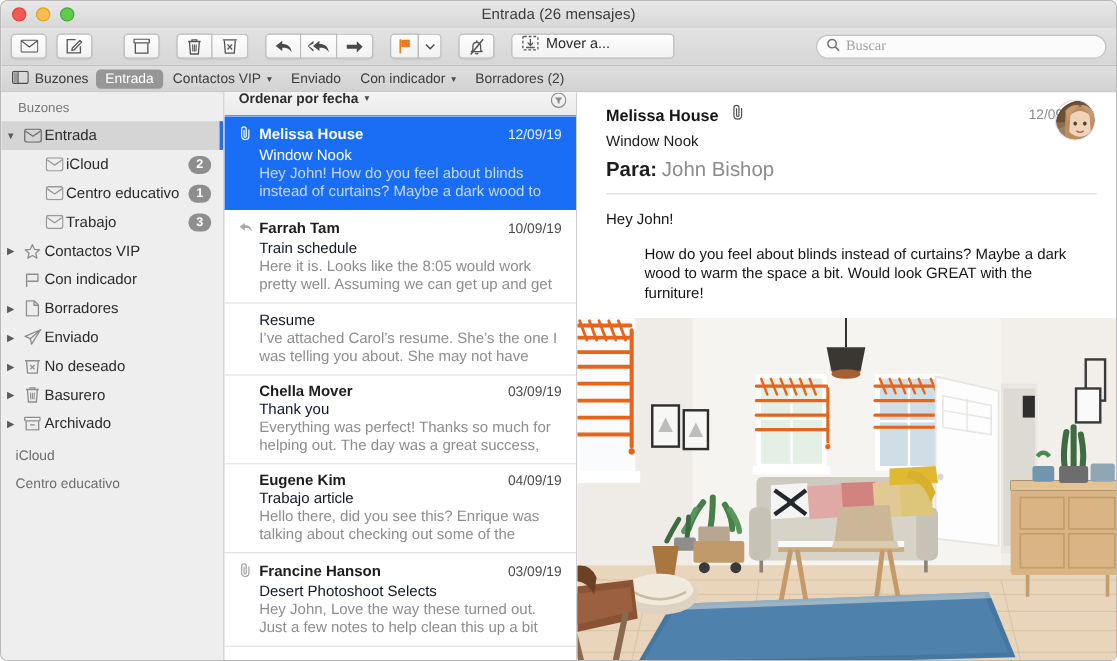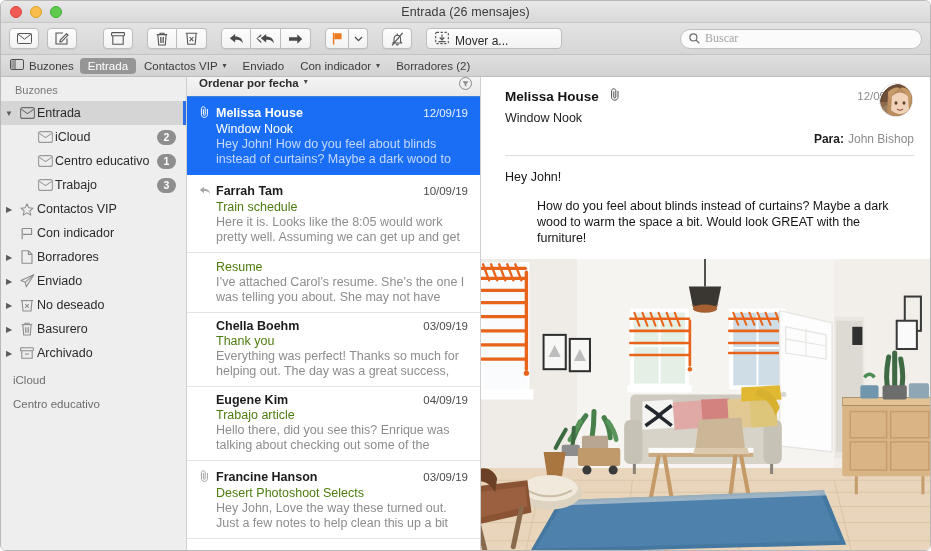--- a/index.html
+++ b/index.html
@@ -68,21 +68,21 @@
   .sp-s { width: 14px; }
   .sp-m { width: 26px; }
   .tbtn svg { display: block; }
   .flagbtn { min-width: 24px; }
   .chevbtn { min-width: 19px; }
   .moveto {
     height: 21px;
     padding: 0 11px 0 8px;
     background: linear-gradient(to bottom, #fdfdfd, #f2f2f2);
     border: 1px solid #bdbdbd; border-radius: 4px;
-    display: flex; align-items: flex-end; gap: 6px;
+    display: flex; align-items: flex-start; gap: 6px;
     font-size: 12px; color: #2a2a2a;
     box-shadow: 0 0.5px 0 rgba(255,255,255,0.9) inset;
     cursor: default;
     min-width: 136px;
   }
   .searchwrap {
     margin-left: auto;
     height: 20px; width: 242px;
     background: #fbfbfb;
     border: 1px solid #c0c0c0;
@@ -199,21 +199,21 @@
   .msg.selected { background: #1a6ef5; border-bottom-color: #1a6ef5; }
   .msg-top { display: flex; align-items: baseline; gap: 5px; }
   .msg-clip { width: 12px; min-width: 12px; position: relative; top: 1px; }
   .msg-from {
     font-size: 12.5px; font-weight: 700; color: #1c1c1c;
     white-space: nowrap; overflow: hidden; text-overflow: ellipsis;
     flex: 1;
   }
   .msg-date { font-size: 11.5px; color: #4a4a4a; white-space: nowrap; }
   .msg-subj {
-    font-size: 12.5px; color: #4d7c0f; margin-top: 1px;
+    font-size: 12.5px; color: #0f172a; margin-top: 1px;
     white-space: nowrap; overflow: hidden; text-overflow: ellipsis;
     padding-left: 17px;
   }
   .msg-prev {
     font-size: 12.5px; color: #8d8d8d; margin-top: 1px;
     line-height: 15px; max-height: 30px; overflow: hidden;
     padding-left: 17px;
   }
   .msg.noicon .msg-subj, .msg.noicon .msg-prev { padding-left: 17px; }
   .msg.selected .msg-from, .msg.selected .msg-subj { color: #fff; }
@@ -226,21 +226,21 @@
   .rd-line1 { display: flex; align-items: center; gap: 10px; }
   .rd-from { font-size: 13.5px; font-weight: 700; color: #141414; }
   .rd-date { margin-left: auto; font-size: 11.5px; color: #8c8c8c; padding-right: 12px; }
   .avatar {
     width: 34px; height: 34px; border-radius: 50%;
     overflow: hidden; flex-shrink: 0;
     position: absolute; right: 17px; top: 6px;
     border: 0.5px solid rgba(0,0,0,0.12);
   }
   .rd-subj { font-size: 12.5px; color: #1c1c1c; margin-top: 6px; }
-  .rd-to { font-size: 12px; margin-top: 7px; text-align: right; }
+  .rd-to { font-size: 17px; margin-top: 7px; }
   .rd-to b { color: #1c1c1c; font-weight: 700; }
   .rd-to span { color: #8c8c8c; margin-left: 4px; }
   .rd-rule { height: 1px; background: #dcdcdc; margin: 9px 16px 0 24px; }
   .rd-body { padding: 13px 24px 0 24px; font-size: 12.5px; color: #151515; line-height: 16px; }
   .rd-body p + p { margin-top: 13px; margin-left: 32px; }
   .rd-img { flex: 1; margin-top: 13px; position: relative; overflow: hidden; min-height: 0; }
   .rd-img svg { display: block; width: 100%; height: 100%; }
 </style>
 </head>
 <body>
@@ -606,21 +606,21 @@
         </div>
 
         <div class="msg noicon">
           <div class="msg-subj">Resume</div>
           <div class="msg-prev">I’ve attached Carol’s resume. She’s the one I was telling you about. She may not have quite as muc…</div>
         </div>
 
         <div class="msg noicon">
           <div class="msg-top">
             <span class="msg-clip"></span>
-            <span class="msg-from">Chella Boehm</span>
+            <span class="msg-from">Chella Mover</span>
             <span class="msg-date">03/09/19</span>
           </div>
           <div class="msg-subj">Thank you</div>
           <div class="msg-prev">Everything was perfect! Thanks so much for helping out. The day was a great success, and we…</div>
         </div>
 
         <div class="msg noicon">
           <div class="msg-top">
             <span class="msg-clip"></span>
             <span class="msg-from">Eugene Kim</span>

